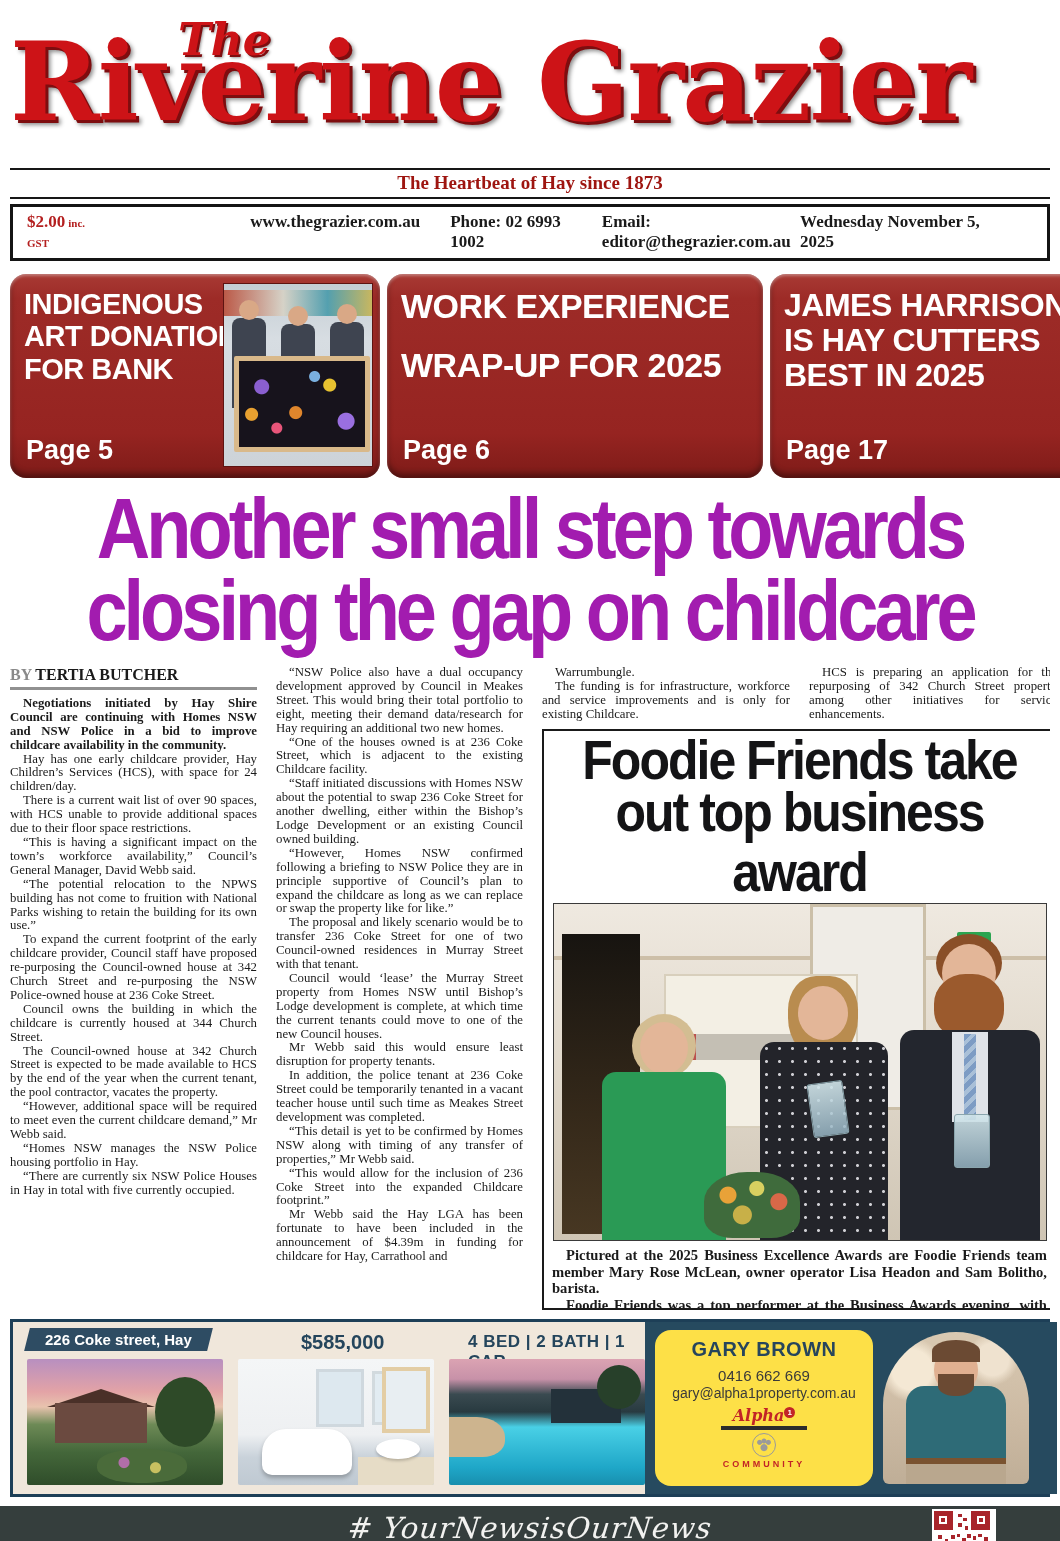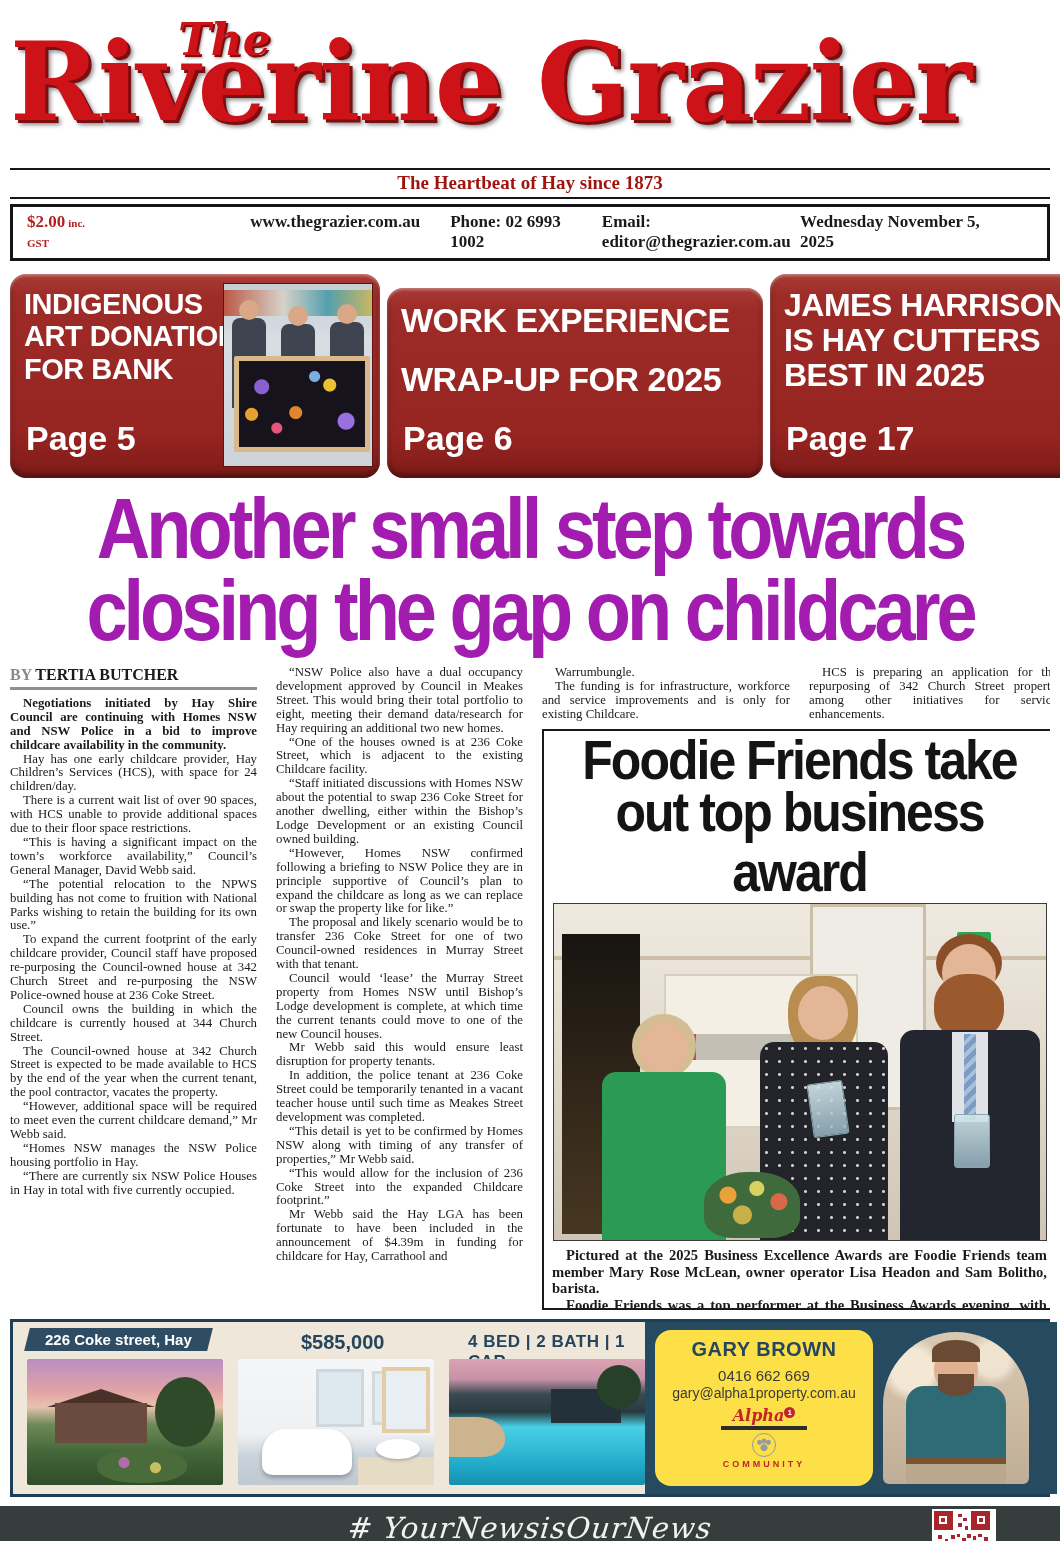--- a/index.html
+++ b/index.html
@@ -26,27 +26,27 @@
   .contact-group{display:flex;gap:30px;margin-left:150px;}
   .issue-date{margin-left:auto;padding-right:40px;}
 
   
   .teasers{display:flex;gap:7px;margin:13px 10px 0;height:204px;}
   .teaser{position:relative;border-radius:16px;color:#fff;padding:14px 14px;
     background:linear-gradient(180deg,#a83a34 0%,#9d2b27 12%,#962421 78%,#7e1b18 100%);
     box-shadow:inset 0 2px 3px rgba(255,255,255,.35), inset 0 -4px 6px rgba(0,0,0,.4);
     font-family:"Liberation Sans",sans-serif;font-weight:bold;overflow:hidden;}
   .teaser1{flex:0 0 342px;}
-  .teaser2{flex:0 0 348px;margin-top:14px;}
+  .teaser2{flex:0 0 348px;}
   .teaser3{flex:0 0 330px;}
   .tline{font-size:29px;line-height:1.12;letter-spacing:-.5px;}
   .teaser2 .tline{font-size:34px;line-height:1.1;}
   .teaser2 .gap-line{margin-top:22px;}
   .teaser3 .tline{font-size:32px;line-height:1.1;}
-  .tpage{position:absolute;left:16px;bottom:20px;font-size:34px;}
+  .tpage{position:absolute;left:16px;bottom:12px;font-size:27px;}
   
   .tphoto{position:absolute;right:7px;top:9px;width:148px;height:182px;border:1px solid #5e1311;
     background:linear-gradient(180deg,#c4cdd4 0%,#d7dde2 30%,#cdd3d8 100%);overflow:hidden;}
   .tp-banner{position:absolute;left:0;top:6px;width:100%;height:26px;
     background:linear-gradient(90deg,#b9452f 0%,#d8d2c4 40%,#3f97a8 70%,#c8b24a 100%);opacity:.85;}
   .tp-person{position:absolute;width:34px;height:90px;background:#3e4450;border-radius:8px 8px 0 0;}
   .tp-person::before{content:"";position:absolute;top:-18px;left:7px;width:20px;height:20px;
     border-radius:50%;background:#d9a886;}
   .tp-art{position:absolute;left:10px;top:72px;width:126px;height:86px;background:#17131c;
     border:5px solid #d9b98a;border-radius:2px;

